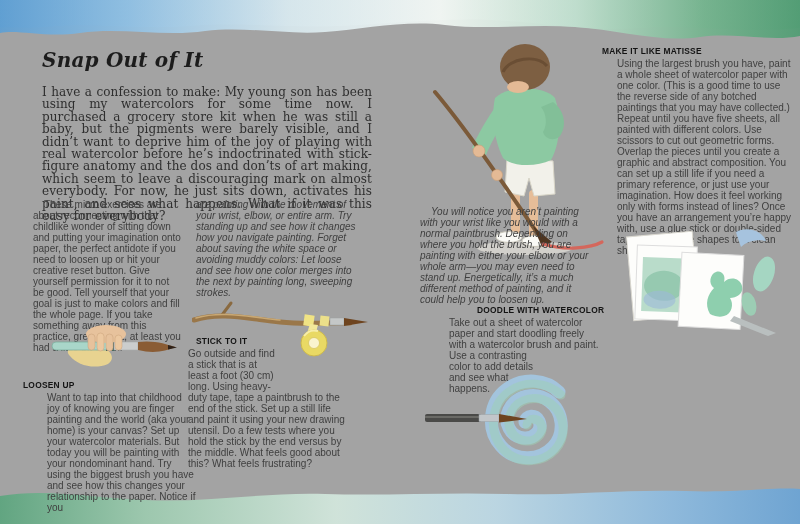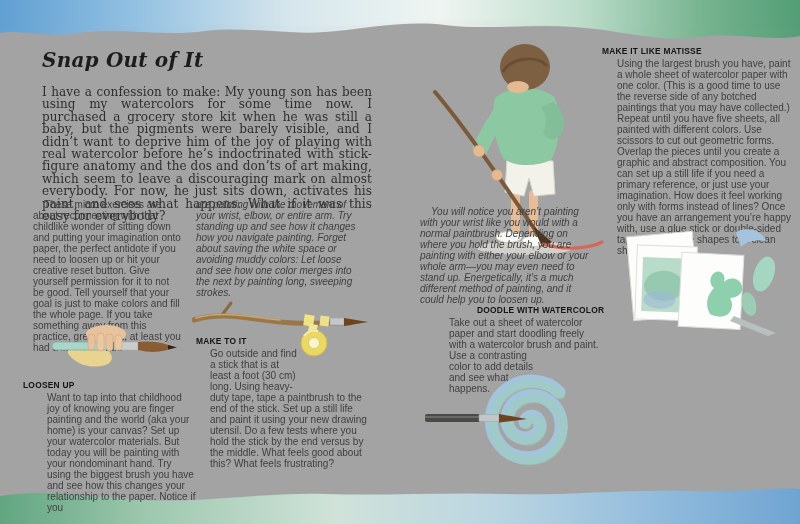--- a/index.html
+++ b/index.html
@@ -97,22 +97,22 @@
       <rect x="128" y="26" width="9" height="10" fill="#ece08a" transform="rotate(6 132 31)"></rect>
       <rect x="138" y="28" width="14" height="7" fill="#c4c7c7" stroke="#9aa0a0" stroke-width="0.5"></rect>
       <path d="M152,28 L176,32 L152,36 Z" fill="#6e441f"></path>
       <path d="M118,34 C116,40 114,45 116,50 L126,50 C124,45 124,40 126,35 Z" fill="#f2e79a"></path>
       <circle cx="122" cy="53" r="13" fill="#e9d964" stroke="#cdb94e" stroke-width="1"></circle>
       <circle cx="122" cy="53" r="5.5" fill="#faf4cf" stroke="#d8c662" stroke-width="0.8"></circle>
       <path d="M112,46 A13,13 0 0 1 126,41" stroke="#f6edab" stroke-width="2" fill="none"></path>
     </svg>
   </div>
 
-  <div class="abs sec-heading" style="left:196px;top:336px;">MAKE TO IT</div>
-  <div class="abs body-col" style="left:210px;top:348px;width:162px;">
+  <div class="abs sec-heading" style="left:196px;top:336px;">STICK TO IT</div>
+  <div class="abs body-col" style="left:188px;top:348px;width:162px;">
     <span class="float-spacer" style="width:70px;height:34px;"></span>
     <span>Go outside and find a stick that is at least a foot (30 cm) long. Using heavy-duty tape, tape a paintbrush to the end of the stick. Set up a still life and paint it using your new drawing utensil. Do a few tests where you hold the stick by the end versus by the middle. What feels good about this? What feels frustrating?</span>
   </div>
 
   <div class="abs" style="left:425px;top:36px;width:185px;height:235px;">
     <svg width="185" height="235" viewBox="0 0 185 235" aria-hidden="true">
       <ellipse cx="100" cy="212" rx="48" ry="7" fill="#e5e3dc" opacity="0.7"></ellipse>
       <rect x="86" y="152" width="9" height="46" rx="4" fill="#e6bd98"></rect>
       <rect x="104" y="154" width="9" height="48" rx="4" fill="#e6bd98"></rect>
       <ellipse cx="84" cy="201" rx="13" ry="5.5" fill="#fafaf6" stroke="#c9c6ba" stroke-width="1"></ellipse>

